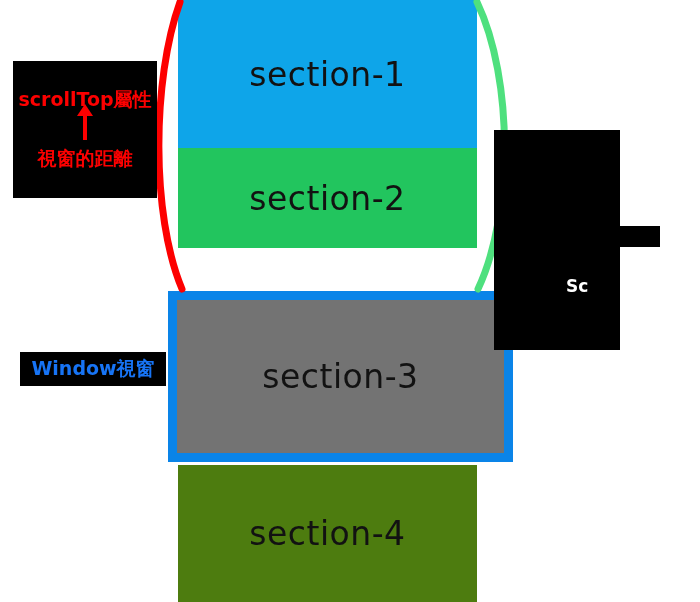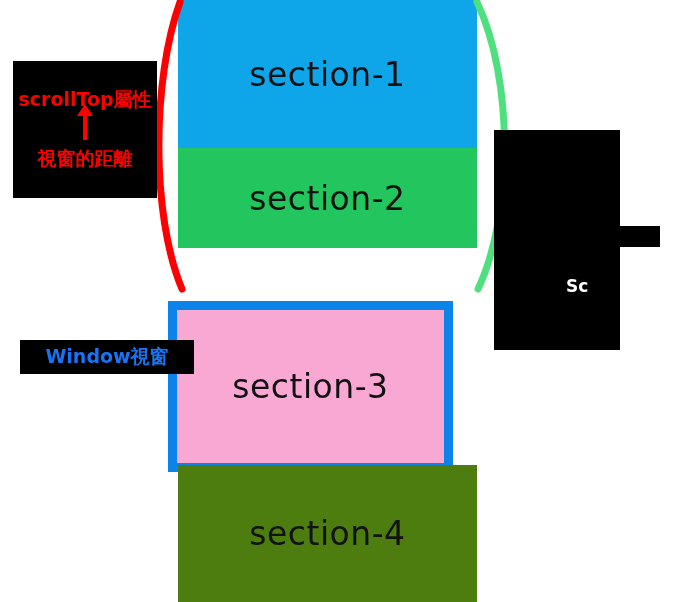--- a/index.html
+++ b/index.html
@@ -36,26 +36,26 @@
   }
 
   #section-1 { left: 178px; top: 0px;   width: 299px; height: 148px; background: #0ea5e9; }
   #section-2 { left: 178px; top: 148px; width: 299px; height: 100px; background: #22c55e; text-align: right; }
   #section-4 { left: 178px; top: 465px; width: 299px; height: 137px; background: #4d7c0f; }
 
   
   #window-viewport {
     position: absolute;
     left: 168px;
-    top: 301px;
-    width: 285px;
+    top: 291px;
+    width: 345px;
     height: 171px;
     box-sizing: border-box;
     border: 9px solid #0a84e8;
-    background: #f9a8d4;
+    background: #737373;
     display: flex;
     align-items: center;
     justify-content: center;
   }
 
   
   #curve-overlay {
     position: absolute;
     left: 0;
     top: 0;
@@ -106,22 +106,22 @@
     width: 0;
     height: 0;
     border-left: 8px solid transparent;
     border-right: 8px solid transparent;
     border-bottom: 12px solid #fd0000;
   }
   .annot-gap { height: 8px; }
 
   #window-annotation {
     left: 20px;
-    top: 340px;
-    width: 174px;
+    top: 352px;
+    width: 146px;
     height: 34px;
   }
   .annot-blue {
     color: #1774f5;
     font-family: "DejaVu Sans", "Liberation Sans", sans-serif;
     font-weight: bold;
     font-size: 19px;
     white-space: nowrap;
   }
 

